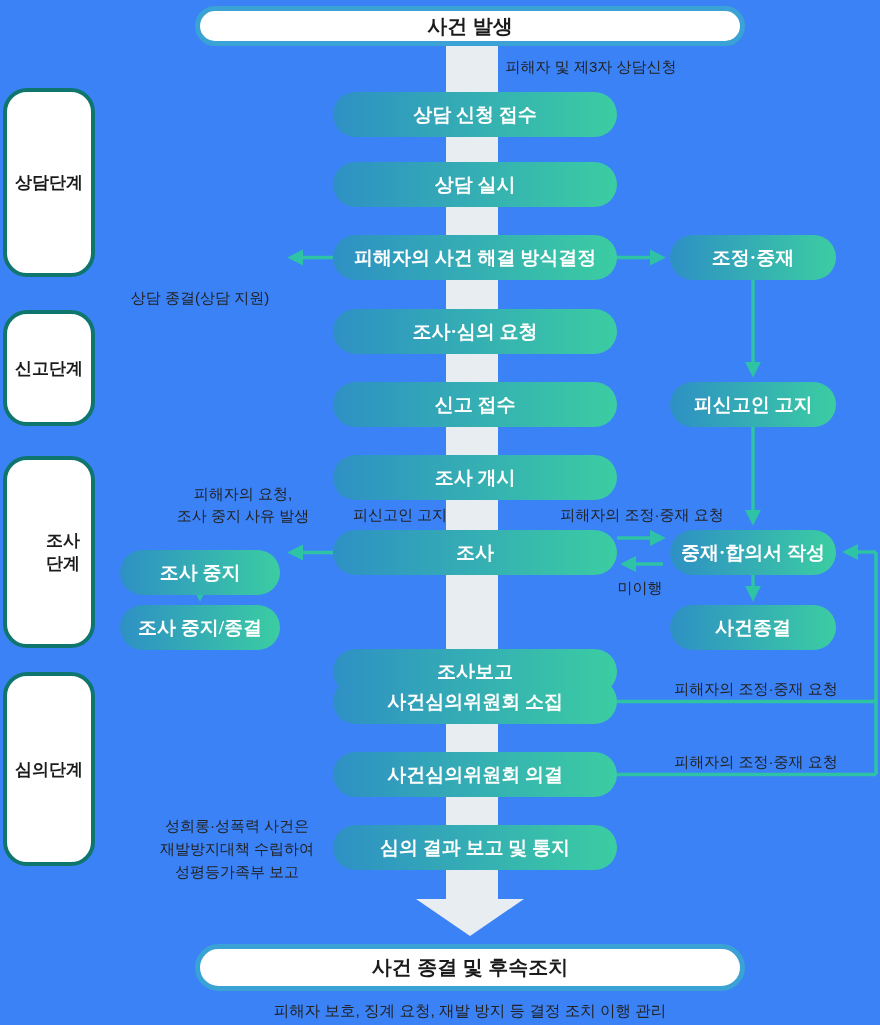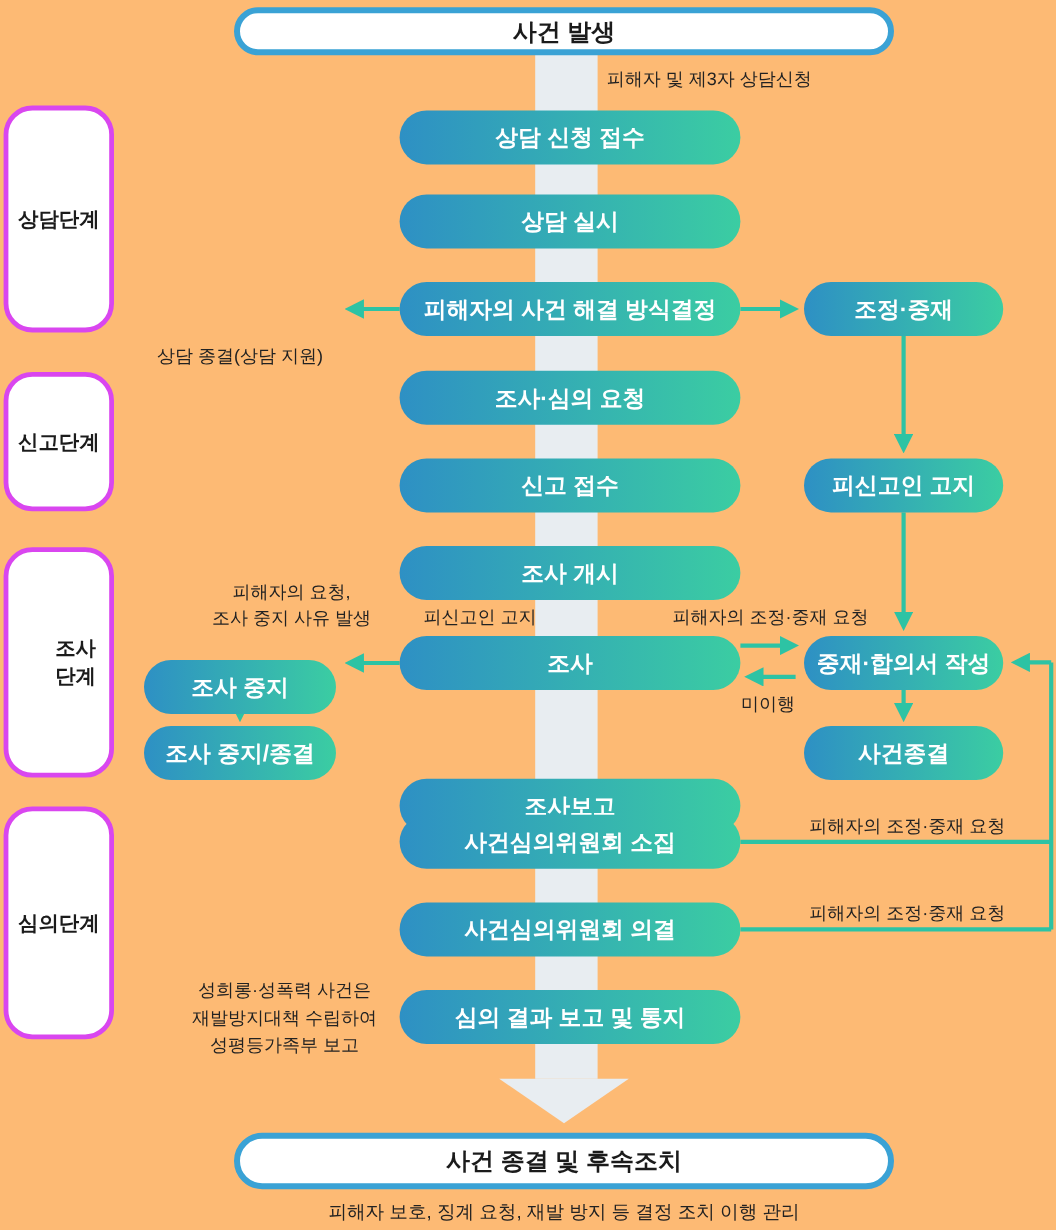--- a/index.html
+++ b/index.html
@@ -1,46 +1,46 @@
 <!DOCTYPE html>
 <html><head>
 <meta charset="utf-8">
 <style>
   html,body{margin:0;padding:0;background:#ffffff;}
   .canvas{
-    position:relative;width:880px;height:1025px;background:#fdba74;overflow:hidden;
+    position:relative;width:880px;height:1025px;background:#3b82f6;overflow:hidden;
     font-family:"Liberation Sans","DejaVu Sans",sans-serif;
   }
   .layer{position:absolute;left:0;top:0;width:880px;height:1025px;}
   svg.layer{z-index:0;}
 
   
   .terminal{
     position:absolute;left:195px;width:550px;box-sizing:border-box;
     border:5px solid #3AA2D5;border-radius:999px;background:#ffffff;
     display:flex;align-items:center;justify-content:center;
     font-size:20px;font-weight:bold;color:#1b1b1b;z-index:2;
   }
   .terminal.start{top:6px;height:40px;}
   .terminal.end{top:944px;height:47px;}
 
   
   .stage{
     position:absolute;left:3px;width:92px;box-sizing:border-box;
-    border:4px solid #d946ef;border-radius:24px;background:#ffffff;
+    border:4px solid #0f766e;border-radius:24px;background:#ffffff;
     display:flex;align-items:center;justify-content:center;
     font-size:17px;font-weight:600;color:#1b1b1b;z-index:2;
   }
 
   
   .node{
     position:absolute;height:45px;border-radius:999px;
     background:linear-gradient(90deg,#2E90C4 0%,#3BCDA2 100%);
     display:flex;align-items:center;justify-content:center;
-    color:#ffffff;font-size:19px;font-weight:bold;z-index:2;white-space:nowrap;
+    color:#ffffff;font-size:19px;font-weight:bold;z-index:2;white-space:nowrap;font-family:Liberation Serif, serif;
   }
   .node.center{left:333px;width:284px;}
   .node.left{left:120px;width:160px;}
   .node.right{left:670px;width:166px;}
 
   
   .note{
     position:absolute;color:#222222;font-size:15px;font-weight:500;
     text-align:center;line-height:22px;z-index:3;white-space:nowrap;
   }

